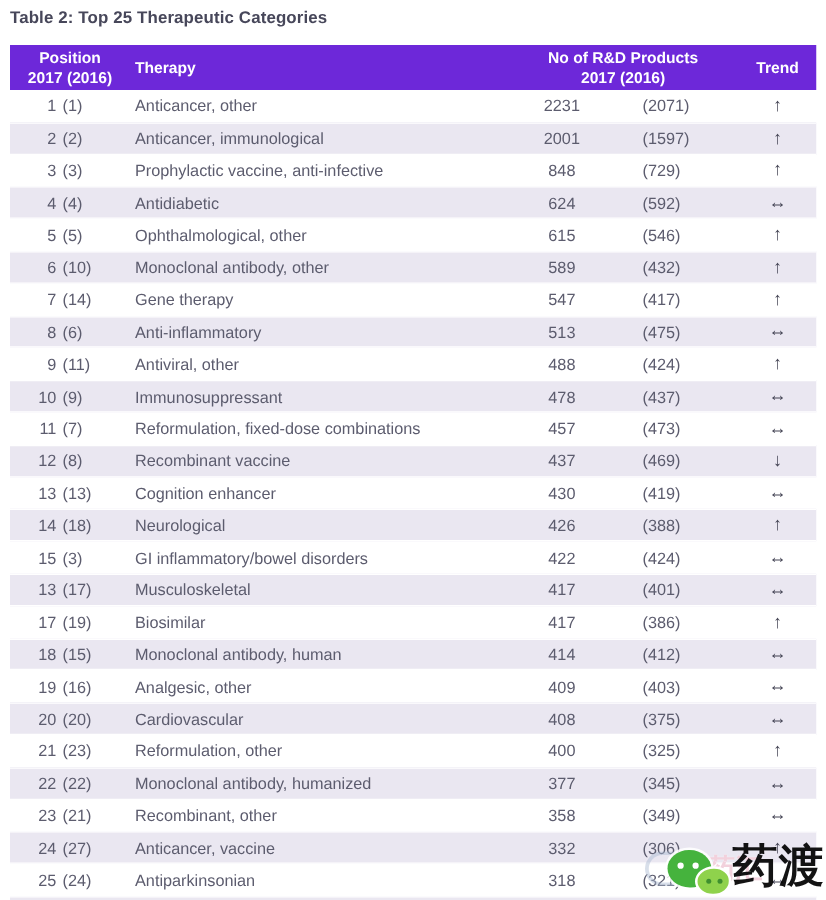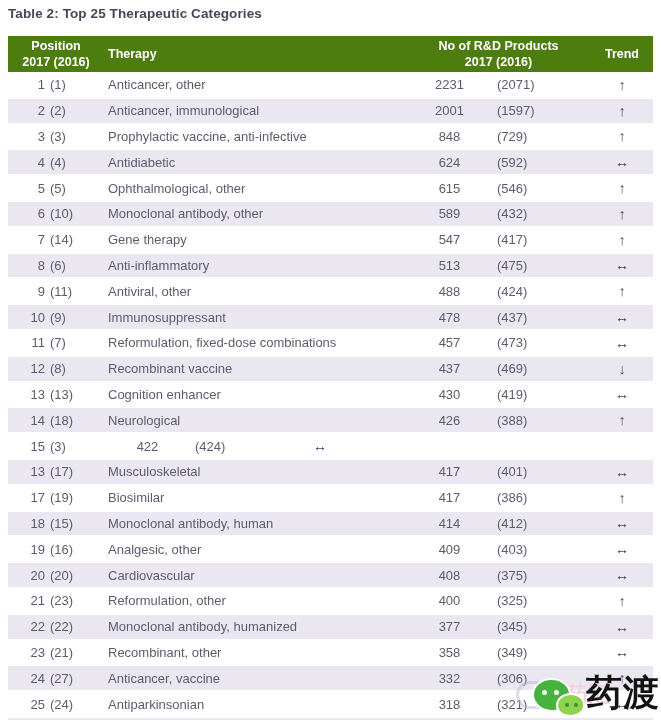--- a/index.html
+++ b/index.html
@@ -12,21 +12,21 @@
   .table-title {
     position:absolute; left:8px; top:6px;
     font-size:13.5px; font-weight:bold; color:#47475a;
     letter-spacing:0.1px;
   }
   .table-wrap {
     position:absolute; left:8px; top:36px; width:645px;
   }
   .thead {
     display:flex; align-items:center;
-    height:36px; background:#4d7c0f; color:#ffffff;
+    height:36px; background:#6d28d9; color:#ffffff;
     font-size:12.5px; font-weight:bold; line-height:1.3;
   }
   .col-pos { width:96px; text-align:center; }
   .col-therapy { flex:1; padding-left:4px; text-align:left; }
   .col-products { width:185px; text-align:center; }
   .col-trend { width:62px; text-align:center; }
   .hdr-line { display:block; }
   .tbody { }
   .row {
     display:flex; align-items:center; height:25.8px;
@@ -34,21 +34,21 @@
   }
   .row:nth-child(even) {
     background:#eae7f1;
     box-shadow: inset 0 1px 0 #ffffff, inset 0 -1px 0 #ffffff;
   }
   .pos-cell { display:flex; column-gap:5px; }
   .pos-num { display:inline-block; width:37px; text-align:right; }
   .pos-paren { display:inline-block; text-align:left; }
   .prod-cell { display:flex; column-gap:4px; text-align:left; }
   .prod-num { display:inline-block; width:87px; text-align:center; }
-  .prod-paren { display:inline-block; text-align:right; }
+  .prod-paren { display:inline-block; text-align:right;margin-left:17px; }
   .trend-cell { text-align:center; font-size:14.5px; color:#474757; }
   .bottom-sliver {
     height:3px; background:#eae7f1;
     box-shadow: inset 0 1px 0 #ffffff;
   }
   
   .watermark { position:absolute; left:0; top:0; width:661px; height:720px; pointer-events:none; }
   .wm-ghost {
     position:absolute; left:516px; top:652px;
     display:flex; align-items:center; column-gap:4px;
@@ -295,20 +295,21 @@
       <span class="prod-paren">(388)</span>
     </div>
     <div class="col-trend trend-cell">↑</div>
   </div>
 
   <div class="row">
     <div class="col-pos pos-cell">
       <span class="pos-num">15</span>
       <span class="pos-paren">(3)</span>
     </div>
+    <div class="col-therapy">GI inflammatory/bowel disorders</div>
     <div class="col-products prod-cell">
       <span class="prod-num">422</span>
       <span class="prod-paren">(424)</span>
     </div>
     <div class="col-trend trend-cell">↔</div>
   </div>
 
   <div class="row">
     <div class="col-pos pos-cell">
       <span class="pos-num">13</span>

